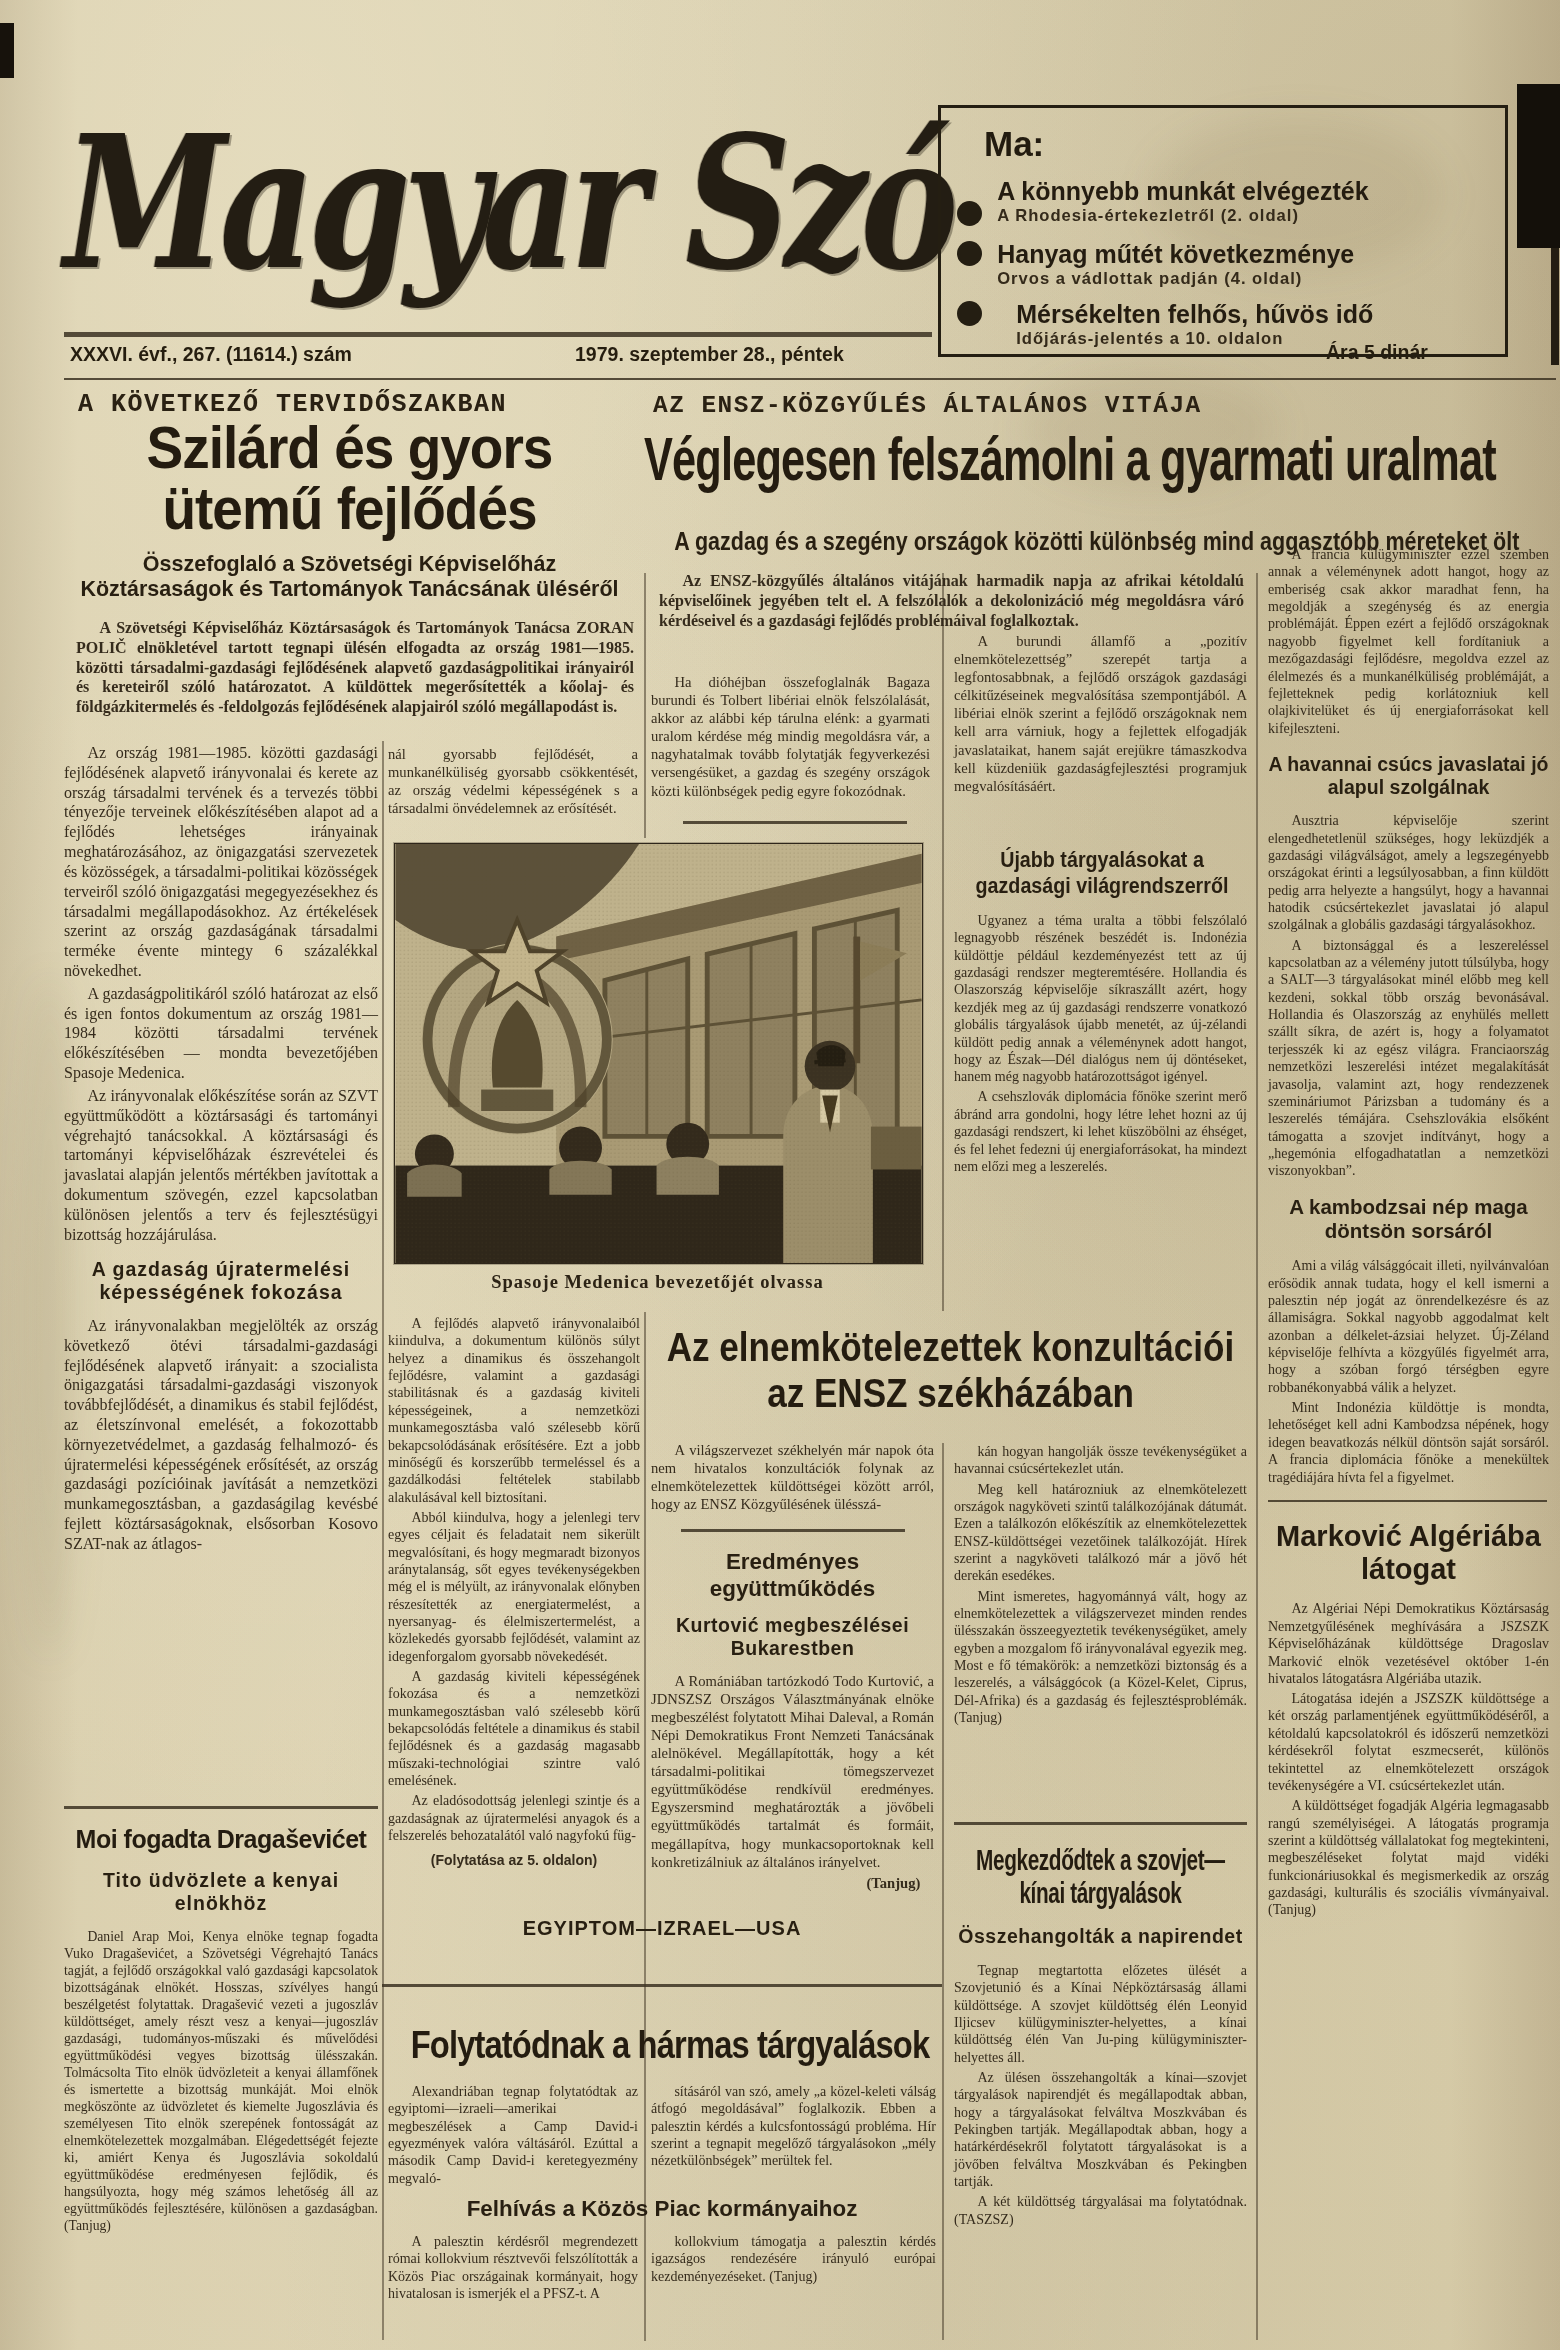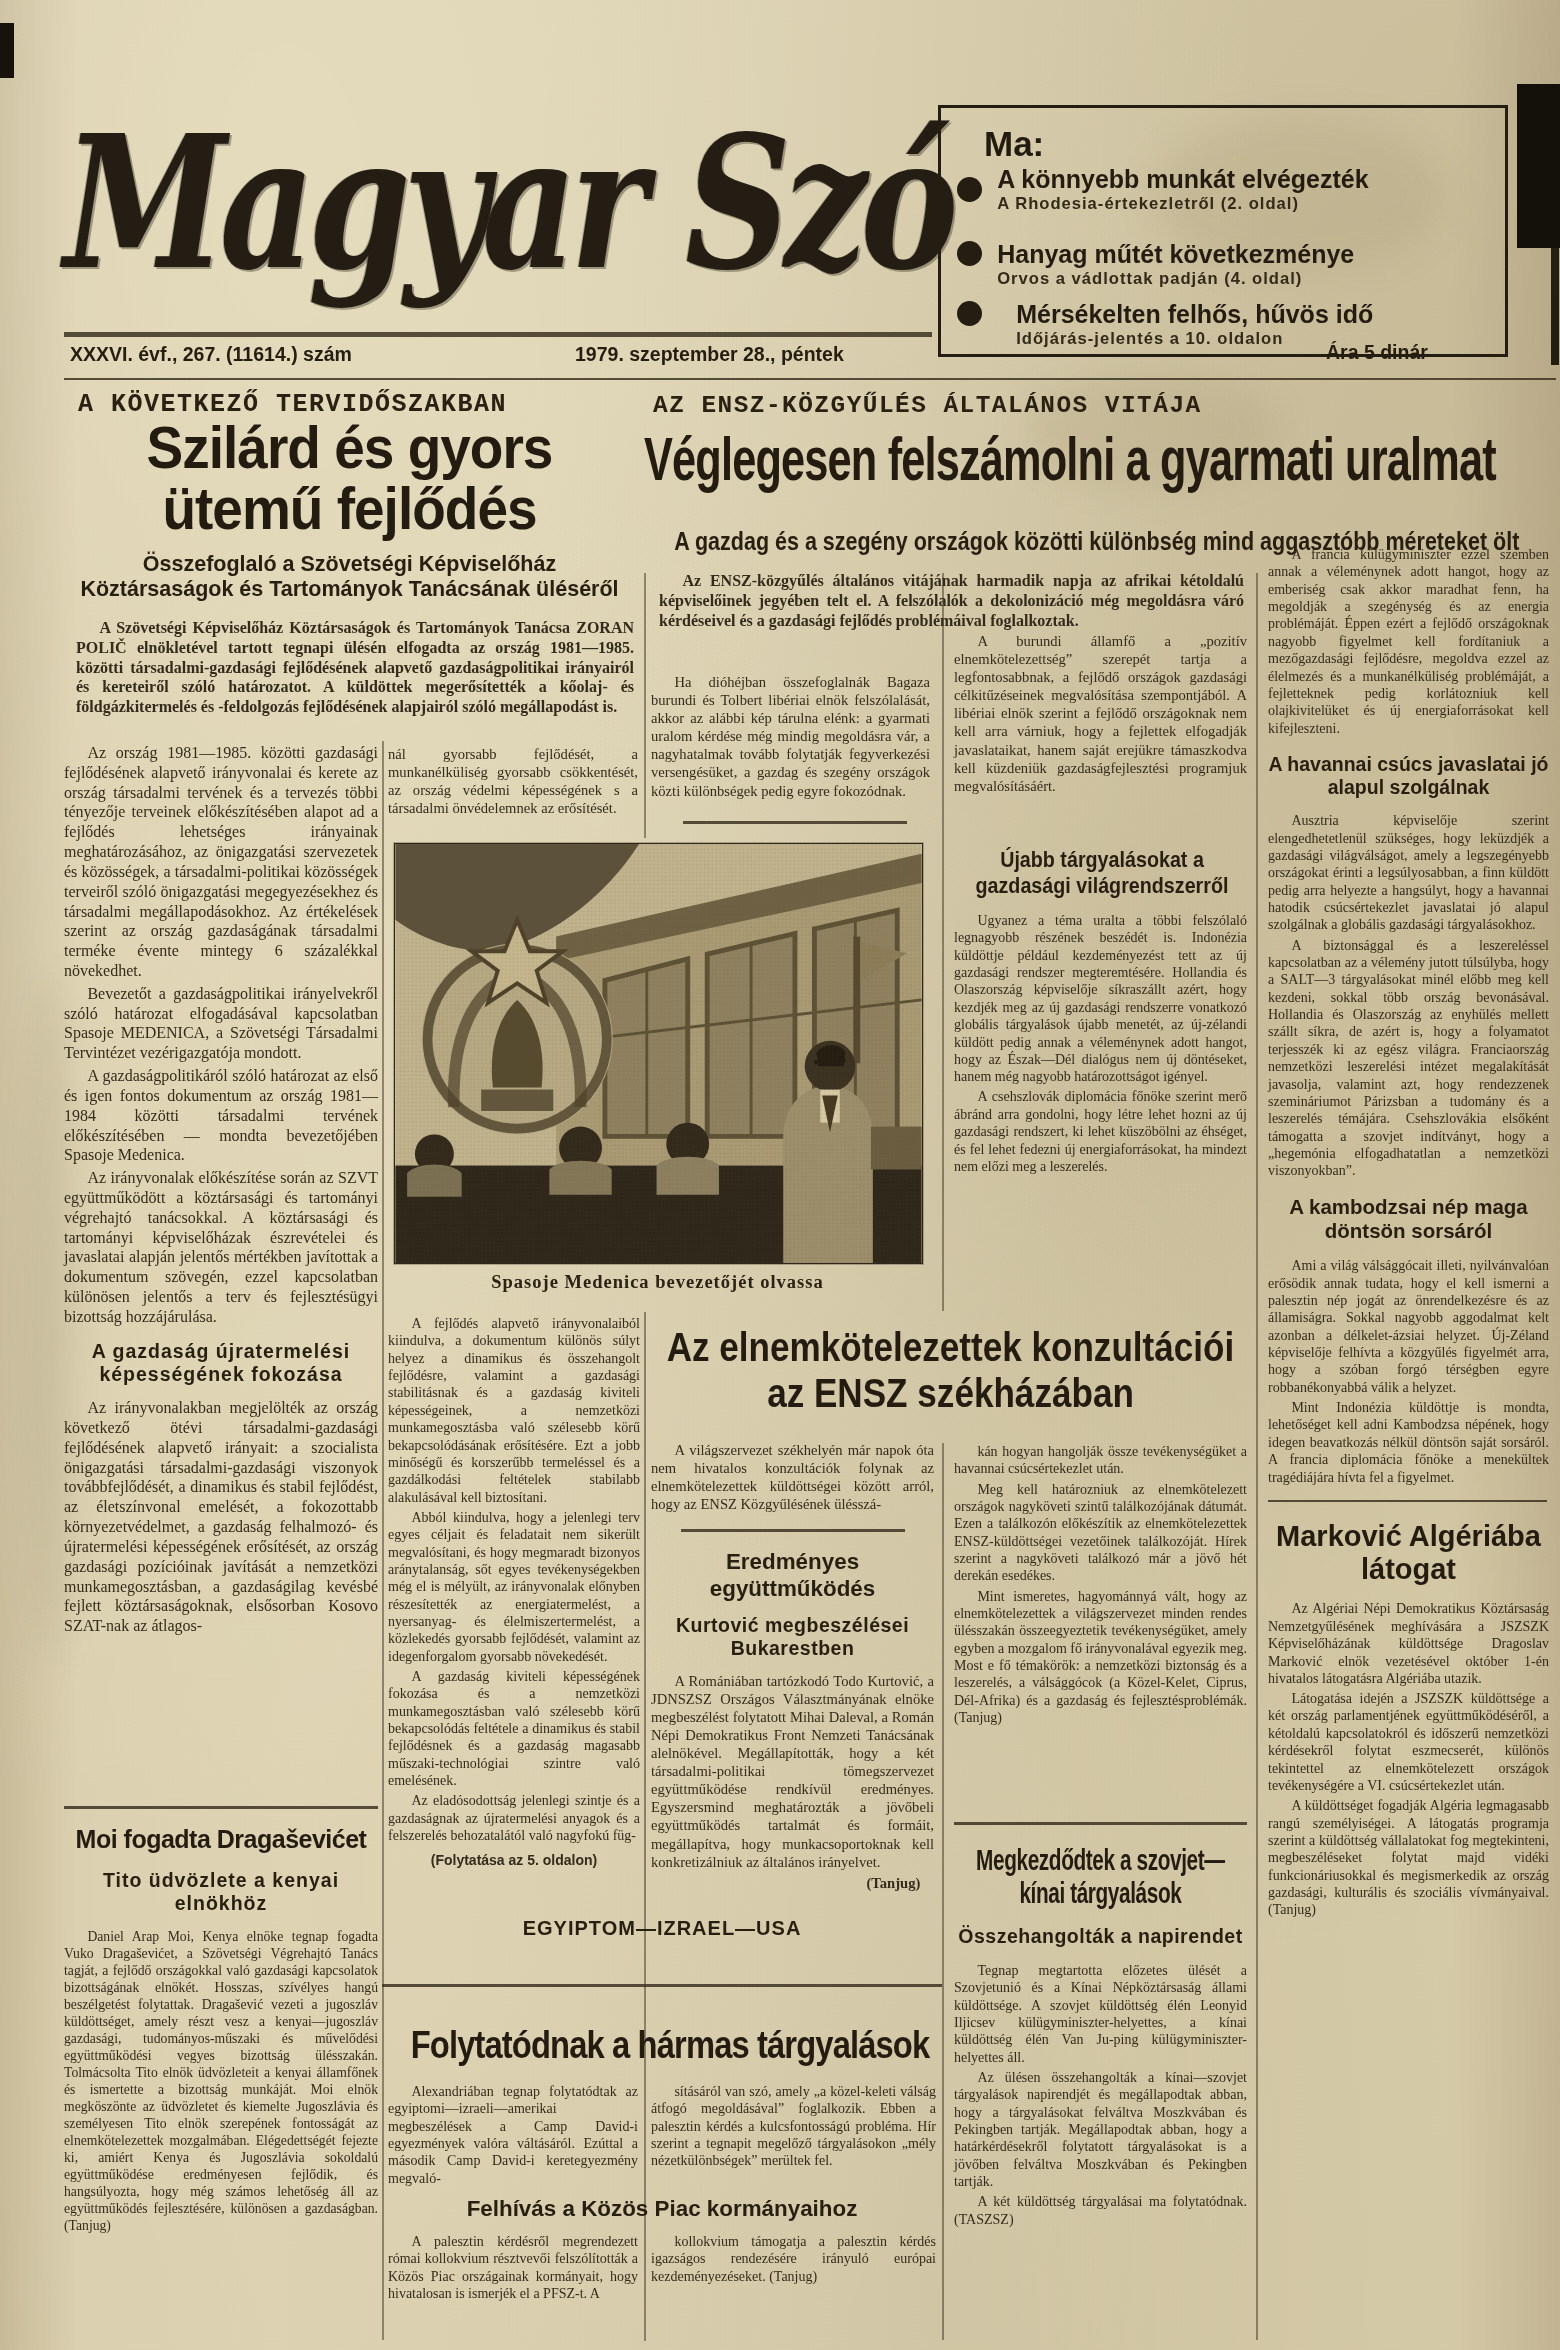--- a/index.html
+++ b/index.html
@@ -63,21 +63,21 @@
     <div id="logo">Magyar Szó</div>
   </div>
   <div class="abs rule-h" style="left:64px;top:332px;width:868px;height:4.9px;"></div>
   <div class="abs dateline" style="left:70px;top:343px;">XXXVI. évf., 267. (11614.) szám</div>
   <div class="abs dateline" style="left:575px;top:343px;">1979. szeptember 28., péntek</div>
   <div class="abs dateline" style="left:1326px;top:341px;">Ára 5 dinár</div>
   <div class="abs rule-h" style="left:64px;top:378px;width:1492px;height:2px;"></div>
 
   <div class="abs" style="left:938px;top:105px;width:564px;height:246px;border:3.9px solid #241e12;">
     <div class="abs" style="left:43px;top:15.6px;font-family:'Liberation Sans',sans-serif;font-weight:900;font-size:35px;color:#221b0f;">Ma:</div>
-    <div class="abs" style="left:15.6px;top:58px;width:527px;display:flex;align-items:center;">
+    <div class="abs" style="left:15.6px;top:70px;width:527px;display:flex;align-items:flex-end;">
       <span class="bullet"></span>
       <span>
         <span class="ma-title">A könnyebb munkát elvégezték</span><br>
         <span class="ma-sub">A Rhodesia-értekezletről (2. oldal)</span>
       </span>
     </div>
     <div class="abs" style="left:15.6px;top:133px;width:527px;display:flex;align-items:flex-start;">
       <span class="bullet"></span>
       <span>
         <span class="ma-title">Hanyag műtét következménye</span><br>
@@ -102,21 +102,20 @@
 
   <div class="abs kicker" style="left:78px;top:390px;font-size:25px;">A KÖVETKEZŐ TERVIDŐSZAKBAN</div>
   <div class="abs headline" style="left:64px;top:417px;width:571px;font-size:55px;text-align:center;letter-spacing:-1px;transform:scale(1,1.08);transform-origin:center top;">Szilárd és gyors ütemű fejlődés</div>
   <div class="abs subhead" style="left:64px;top:552px;width:571px;font-size:21.5px;">Összefoglaló a Szövetségi Képviselőház Köztársaságok és Tartományok Tanácsának üléséről</div>
   <div class="abs body-col lead fs16" style="left:76px;top:618px;width:558px;">
       <p>A Szövetségi Képviselőház Köztársaságok és Tartományok Tanácsa ZORAN POLIČ elnökletével tartott tegnapi ülésén elfogadta az ország 1981—1985. közötti társadalmi-gazdasági fejlődésének alapvető gazdaságpolitikai irányairól és kereteiről szóló határozatot. A küldöttek megerősítették a kőolaj- és földgázkitermelés és -feldolgozás fejlődésének alapjairól szóló megállapodást is.</p>
     </div>
   <div class="abs body-col fs16" style="left:64px;top:743px;width:314px;">
     <div>
         <p>Az ország 1981—1985. közötti gazdasági fejlődésének alapvető irányvonalai és kerete az ország társadalmi tervének és a tervezés többi tényezője terveinek előkészítésében alapot ad a fejlődés lehetséges irányainak meghatározásához, az önigazgatási szervezetek és közösségek, a társadalmi-politikai közösségek terveiről szóló önigazgatási megegyezésekhez és társadalmi megállapodásokhoz. Az értékelések szerint az ország gazdaságának társadalmi terméke évente mintegy 6 százalékkal növekedhet.</p>
-        <p>Bevezetőt a gazdaságpolitikai irányelvekről szóló határozat elfogadásával kapcsolatban Spasoje MEDENICA, a Szövetségi Társadalmi Tervintézet vezérigazgatója mondott.</p>
         <p>A gazdaságpolitikáról szóló határozat az első és igen fontos dokumentum az ország 1981—1984 közötti társadalmi tervének előkészítésében — mondta bevezetőjében Spasoje Medenica.</p>
         <p>Az irányvonalak előkészítése során az SZVT együttműködött a köztársasági és tartományi végrehajtó tanácsokkal. A köztársasági és tartományi képviselőházak észrevételei és javaslatai alapján jelentős mértékben javítottak a dokumentum szövegén, ezzel kapcsolatban különösen jelentős a terv és fejlesztésügyi bizottság hozzájárulása.</p>
       </div>
     <div class="subhead" style="font-size:19.5px;letter-spacing:1px;margin:13.7px 0 11.7px;">A gazdaság újratermelési képességének fokozása</div>
     <div>
         <p>Az irányvonalakban megjelölték az ország következő ötévi társadalmi-gazdasági fejlődésének alapvető irányait: a szocialista önigazgatási társadalmi-gazdasági viszonyok továbbfejlődését, a dinamikus és stabil fejlődést, az életszínvonal emelését, a fokozottabb környezetvédelmet, a gazdaság felhalmozó- és újratermelési képességének erősítését, az ország gazdasági pozícióinak javítását a nemzetközi munkamegosztásban, a gazdaságilag kevésbé fejlett köztársaságoknak, elsősorban Kosovo SZAT-nak az átlagos-</p>
       </div>
   </div>
 
   <div class="abs body-col fs15" style="left:388px;top:745px;width:250px;">

